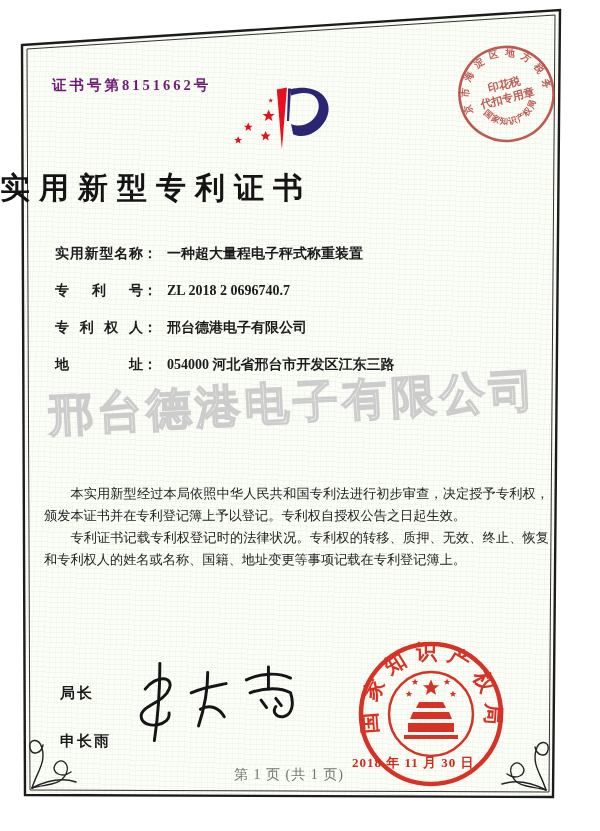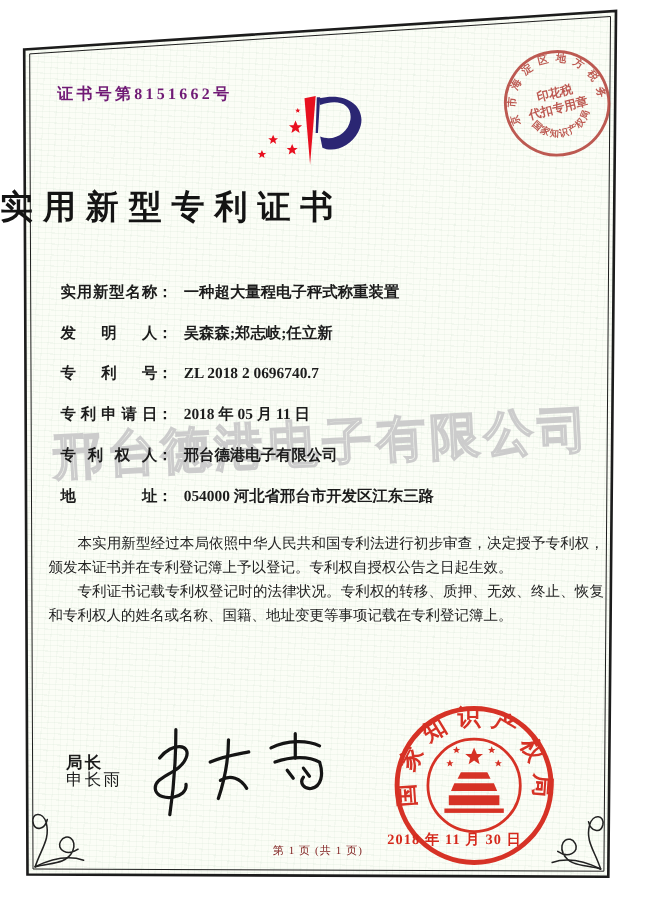--- a/index.html
+++ b/index.html
@@ -45,57 +45,57 @@
   #watermark{
     position:absolute;left:48px;top:372px;width:530px;z-index:1;
     font-size:45px;font-weight:bold;letter-spacing:4px;white-space:nowrap;
     color:rgba(255,255,255,0.05);
     -webkit-text-stroke:1.3px #cccccc;
     transform:rotate(-3deg);
   }
 
   #fields{position:absolute;left:55px;top:245px;width:480px;font-size:14px;font-weight:bold;}
   .f-row{height:20px;margin-bottom:17px;white-space:nowrap;}
-  .f-label{display:inline-block;width:88px;text-align:justify;text-align-last:justify;margin-top:12px;}
+  .f-label{display:inline-block;width:88px;text-align:justify;text-align-last:justify;}
   .f-colon{margin-right:10px;}
   #grant-row{
     position:absolute;left:55px;top:463px;width:500px;
     font-size:14px;font-weight:bold;white-space:nowrap;
   }
   #grant-row .g2{position:absolute;left:275px;top:0;}
 
   #body-text{
     position:absolute;left:44px;top:483px;width:505px;
     font-size:13.2px;line-height:22px;text-align:justify;color:#222;
   }
   #body-text p{margin:0;text-indent:2em;}
 
   .director-title{position:absolute;left:60px;top:684px;font-size:15px;letter-spacing:2px;font-weight:bold;}
-  .director-name{position:absolute;left:60px;top:700px;font-size:15px;letter-spacing:2px;font-weight:normal;}
+  .director-name{position:absolute;left:60px;top:732px;font-size:15px;letter-spacing:2px;font-weight:bold;}
   #signature-svg{position:absolute;left:110px;top:656px;width:212px;height:92px;}
   .sig-stroke{fill:none;stroke:#151515;stroke-width:3.2;stroke-linecap:round;stroke-linejoin:round;}
 
   #tax-stamp{position:absolute;left:436px;top:22px;width:140px;height:140px;z-index:4;
     transform:rotate(-14deg);opacity:0.88;}
   .stamp-stroke{stroke:var(--stamp-red);fill:none;}
   .stamp-text{fill:var(--stamp-red);font-weight:bold;}
 
   #official-seal{position:absolute;left:345px;top:632px;width:172px;height:172px;z-index:4;opacity:0.95;}
   .seal-stroke{stroke:var(--seal-red);fill:none;}
   .seal-fill{fill:var(--seal-red);}
   .seal-ring-text{fill:var(--seal-red);font-weight:bold;letter-spacing:9px;}
 
   .seal-date{
     position:absolute;left:352px;top:754px;z-index:5;
     font-size:13px;font-weight:bold;letter-spacing:1px;color:var(--seal-red);
   }
 
   .page-footer{
     position:absolute;left:0;top:766px;width:578px;text-align:center;
-    font-size:10px;color:#7f1d1d;letter-spacing:1px;
+    font-size:14px;color:#737373;letter-spacing:1px;
   }
 
   .logo-red{fill:var(--logo-red);}
   .logo-blue{fill:var(--logo-blue);}
   .frame-line{stroke:#1c1c1c;fill:none;}
 </style>
 </head>
 <body>
 
 <div id="page">
@@ -139,27 +139,21 @@
       <use href="#star" class="logo-red" transform="translate(38,14) scale(0.24)"></use>
     </svg>
 
     <div class="title">实用新型专利证书</div>
 
     <div id="fields">
       <div class="f-row">
         <span class="f-label">实用新型名称</span><span class="f-colon">：</span><span class="f-value">一种超大量程电子秤式称重装置</span>
       </div>
       <div class="f-row">
-        <span class="f-label">发明人</span><span class="f-colon">：</span><span class="f-value">吴森森;郑志岐;任立新</span>
-      </div>
-      <div class="f-row">
         <span class="f-label">专利号</span><span class="f-colon">：</span><span class="f-value">ZL 2018 2 0696740.7</span>
-      </div>
-      <div class="f-row">
-        <span class="f-label">专利申请日</span><span class="f-colon">：</span><span class="f-value">2018 年 05 月 11 日</span>
       </div>
       <div class="f-row">
         <span class="f-label">专利权人</span><span class="f-colon">：</span><span class="f-value">邢台德港电子有限公司</span>
       </div>
       <div class="f-row">
         <span class="f-label">地址</span><span class="f-colon">：</span><span class="f-value">054000 河北省邢台市开发区江东三路</span>
       </div>
     </div>
 
 

